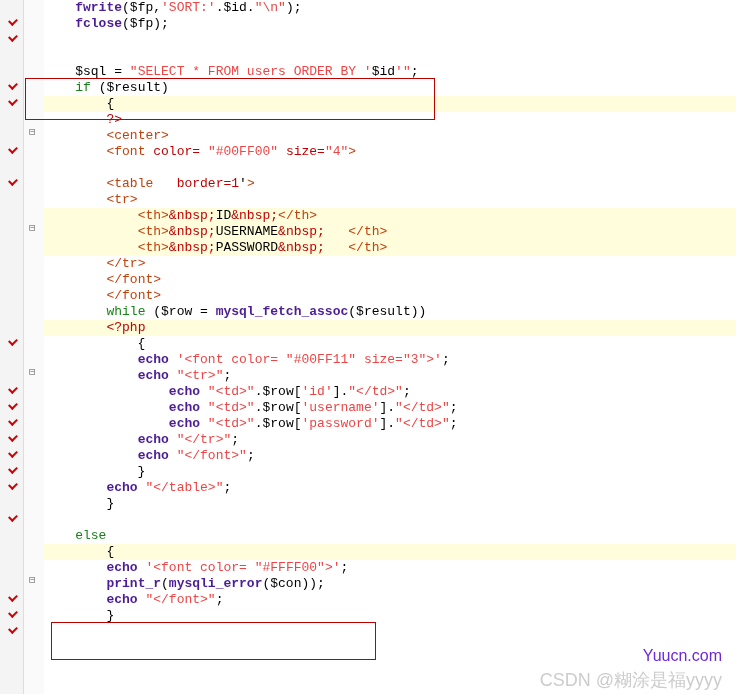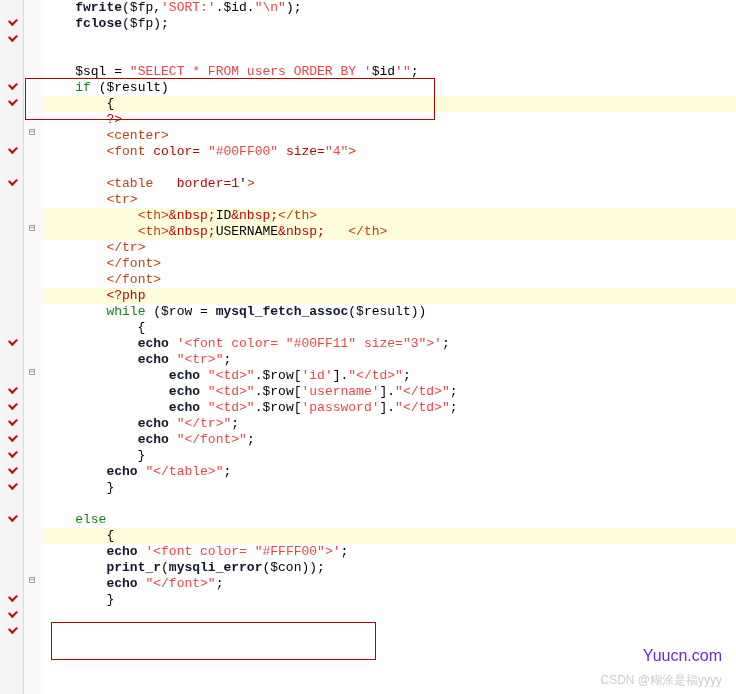--- a/index.html
+++ b/index.html
@@ -2,34 +2,34 @@
 <html><head>
 <meta charset="utf-8">
 <style>
 * { margin:0; padding:0; box-sizing:border-box; }
 body { font-family: Consolas, Monaco, 'Courier New', monospace; font-size:13px; line-height:16px; background:#fff; width:736px; height:694px; position:relative; }
 .gutter { position:absolute; left:0; top:0; width:24px; height:694px; background:#f4f4f4; border-right:1px solid #ddd; }
 .gutter2 { position:absolute; left:24px; top:0; width:20px; height:694px; background:#fafafa; }
 .code { position:absolute; left:44px; top:0; right:0; padding-top:0; }
 .line { height:16px; padding-left:0; white-space:pre; position:relative; }
 .hl { background:#fffddc; }
-.fn { color:#0f172a; font-weight:bold; }
+.fn { color:#4c1d95; font-weight:bold; }
 .kwgr { color:#178217; font-weight:normal; }
 .str { color:#ef4444; }
 .var { color:#000;text-align:right; }
 .red { color:#c00000; }
 .tagg { color:#c2410c; }
 .box1 { position:absolute; border:1px solid #b00; left:25px; top:78px; width:410px; height:42px; pointer-events:none; }
 .box2 { position:absolute; border:1px solid #b00; left:51px; top:622px; width:325px; height:38px; pointer-events:none; }
 .fold { position:absolute; left:26px; width:16px; height:16px; }
 .fold::before { content:'⊟'; color:#888; font-size:11px; position:absolute; left:3px; top:0; }
 .tick { position:absolute; left:0; width:24px; height:16px; }
 .tick::before { content:''; position:absolute; left:9px; top:6px; width:6px; height:4px; border:2px solid #c00; border-top:none; border-right:none; transform:rotate(-45deg); }
 .wm1 { position:absolute; right:14px; bottom:30px; color:#6d28d9; font-family:Arial,sans-serif; font-size:16px; font-weight:500; }
-.wm2 { position:absolute; right:14px; bottom:6px; color:#ccc; font-family:'Microsoft YaHei',sans-serif; font-size:12px; }
+.wm2 { position:absolute; right:14px; bottom:6px; color:#ccc; font-family:'Microsoft YaHei',sans-serif; font-size:18px; }
 </style>
 </head>
 <body>
 
 <div class="gutter"></div>
 <div class="gutter2"></div>
 <div class="code" id="code-container">
     <div class="line ">    <span class="fn">fwrite</span>($fp,<span class="str">'SORT:'</span>.$id.<span class="str">"\n"</span>);</div>
     <div class="line ">    <span class="fn">fclose</span>($fp);</div>
     <div class="line "></div>
@@ -38,25 +38,26 @@
     <div class="line ">    <span class="kwgr">if</span> ($result)</div>
     <div class="line hl">        {</div>
     <div class="line ">        <span class="red">?&gt;</span></div>
     <div class="line ">        <span class="tagg">&lt;center&gt;</span></div>
     <div class="line ">        <span class="tagg">&lt;font</span> <span class="red">color=</span> <span class="str">"#00FF00"</span> <span class="red">size=</span><span class="str">"4"</span><span class="tagg">&gt;</span></div>
     <div class="line "></div>
     <div class="line ">        <span class="tagg">&lt;table</span>   <span class="red">border=1</span>'<span class="tagg">&gt;</span></div>
     <div class="line ">        <span class="tagg">&lt;tr&gt;</span></div>
     <div class="line hl">            <span class="tagg">&lt;th&gt;</span><span class="red">&amp;nbsp;</span>ID<span class="red">&amp;nbsp;</span><span class="tagg">&lt;/th&gt;</span></div>
     <div class="line hl">            <span class="tagg">&lt;th&gt;</span><span class="red">&amp;nbsp;</span>USERNAME<span class="red">&amp;nbsp;</span>   <span class="tagg">&lt;/th&gt;</span></div>
+    <div class="line hl">            <span class="tagg">&lt;th&gt;</span><span class="red">&amp;nbsp;</span>PASSWORD<span class="red">&amp;nbsp;</span>   <span class="tagg">&lt;/th&gt;</span></div>
     <div class="line ">        <span class="tagg">&lt;/tr&gt;</span></div>
     <div class="line ">        <span class="tagg">&lt;/font&gt;</span></div>
     <div class="line ">        <span class="tagg">&lt;/font&gt;</span></div>
+    <div class="line ">        <span class="kwgr">while</span> ($row = <span class="fn">mysql_fetch_assoc</span>($result))</div>
     <div class="line hl">        <span class="red">&lt;?php</span></div>
-    <div class="line ">        <span class="kwgr">while</span> ($row = <span class="fn">mysql_fetch_assoc</span>($result))</div>
     <div class="line ">            {</div>
     <div class="line ">            <span class="fn">echo</span> <span class="str">'&lt;font color= "#00FF11" size="3"&gt;'</span>;</div>
     <div class="line ">            <span class="fn">echo</span> <span class="str">"&lt;tr&gt;"</span>;</div>
     <div class="line ">                <span class="fn">echo</span> <span class="str">"&lt;td&gt;"</span>.$row[<span class="str">'id'</span>].<span class="str">"&lt;/td&gt;"</span>;</div>
     <div class="line ">                <span class="fn">echo</span> <span class="str">"&lt;td&gt;"</span>.$row[<span class="str">'username'</span>].<span class="str">"&lt;/td&gt;"</span>;</div>
     <div class="line ">                <span class="fn">echo</span> <span class="str">"&lt;td&gt;"</span>.$row[<span class="str">'password'</span>].<span class="str">"&lt;/td&gt;"</span>;</div>
     <div class="line ">            <span class="fn">echo</span> <span class="str">"&lt;/tr&gt;"</span>;</div>
     <div class="line ">            <span class="fn">echo</span> <span class="str">"&lt;/font&gt;"</span>;</div>
     <div class="line ">            }</div>
     <div class="line ">        <span class="fn">echo</span> <span class="str">"&lt;/table&gt;"</span>;</div>

